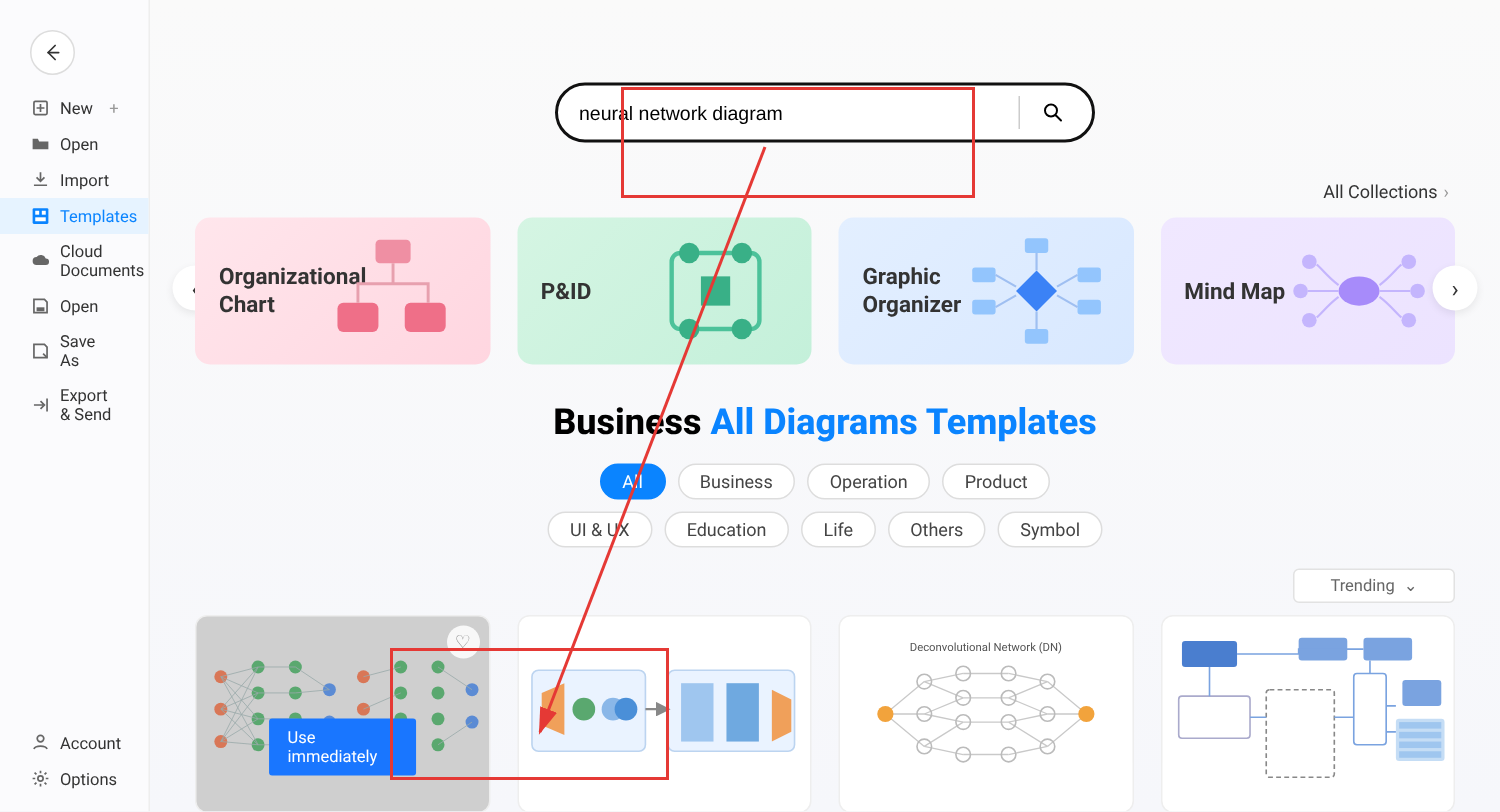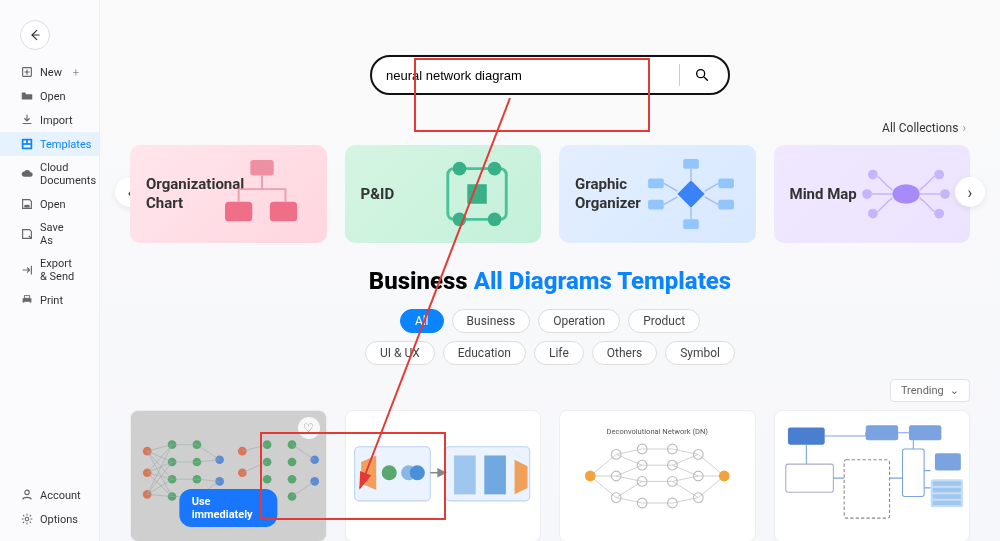--- a/index.html
+++ b/index.html
@@ -60,30 +60,30 @@
   
   .explore { text-align:center; font-size:24px; font-weight:800; margin:24px 0 14px; }
   .explore .blue { color:#0a84ff; }
 
   
   .pills { display:flex; flex-wrap:wrap; gap:8px; justify-content:center; }
   .pill { border:1px solid #ddd; border-radius:16px; padding:4px 14px; font-size:12px; color:#444; background:#fff;}
   .pill.active { background:#0a84ff; border-color:#0a84ff; color:#fff; }
 
   .trending { margin:14px 0 8px; display:flex; justify-content:flex-end; }
-  .trending .sel { border:1px solid #e2e2e2; background:#fff; font-size:11px; padding:4px 10px; border-radius:4px; color:#666; display:flex; align-items:center; gap:6px;}
+  .trending .sel { border:1px solid #e2e2e2; background:#fff; font-size:11px; padding:4px 24px; border-radius:4px; color:#666; display:flex; align-items:center; gap:6px;}
 
   
   .tplrow { display:flex; gap:18px; }
   .tpl { flex:1; }
   .tpl .thumb { height:132px; border-radius:8px; background:#fff; border:1px solid #eee; position:relative; overflow:hidden; display:flex; align-items:center; justify-content:center;}
   .tpl.first .thumb { background:#cfcfcf; }
   .tpl .thumb .fav { position:absolute; top:6px; right:6px; width:22px; height:22px; border-radius:50%; background:rgba(255,255,255,.85); display:flex; align-items:center; justify-content:center; color:#888; font-size:12px;}
   .tpl .caption { font-size:11px; color:#555; margin-top:6px; }
-  .use-btn { position:absolute; bottom:14px; left:50%; transform:translateX(-50%); background:#1976ff; color:#fff; font-size:11px; padding:6px 12px; border-radius:12px; font-weight:700;}
+  .use-btn { position:absolute; bottom:24px; left:50%; transform:translateX(-50%); background:#1976ff; color:#fff; font-size:11px; padding:6px 12px; border-radius:2px; font-weight:400;}
 </style>
 </head>
 <body>
 
 <div class="app">
 
   <div class="titlebar">
     <span>Wondershare EdrawMax</span>
   </div>
   <div class="win-controls">
@@ -158,28 +158,20 @@
               <path d="M3 3h8l2 2v8H3z" fill="none" stroke="#666" stroke-width="1.3"></path>
               <path d="M10 10l3 3" stroke="#666" stroke-width="1.3"></path>
             </svg></span>
           <span>Save As</span>
         </div>
         <div class="mi">
           <span class="icn"><svg viewBox="0 0 16 16" width="14" height="14">
               <path d="M3 8h7M8 5l3 3-3 3M13 3v10" stroke="#666" stroke-width="1.3" fill="none"></path>
             </svg></span>
           <span>Export &amp; Send</span>
-        </div>
-        <div class="mi">
-          <span class="icn"><svg viewBox="0 0 16 16" width="14" height="14">
-              <rect x="3" y="6" width="10" height="5" fill="#666"></rect>
-              <rect x="5" y="3" width="6" height="3" fill="none" stroke="#666"></rect>
-              <rect x="5" y="10" width="6" height="3" fill="#fff"></rect>
-            </svg></span>
-          <span>Print</span>
         </div>
       </div>
     <div class="bottom" id="sidebar-bottom">
         <div class="mi">
           <span class="icn"><svg viewBox="0 0 16 16" width="14" height="14">
               <circle cx="8" cy="5" r="2.5" fill="none" stroke="#666" stroke-width="1.3"></circle>
               <path d="M3 13c1-3 9-3 10 0" fill="none" stroke="#666" stroke-width="1.3"></path>
             </svg></span>
           <span>Account</span>
         </div>

